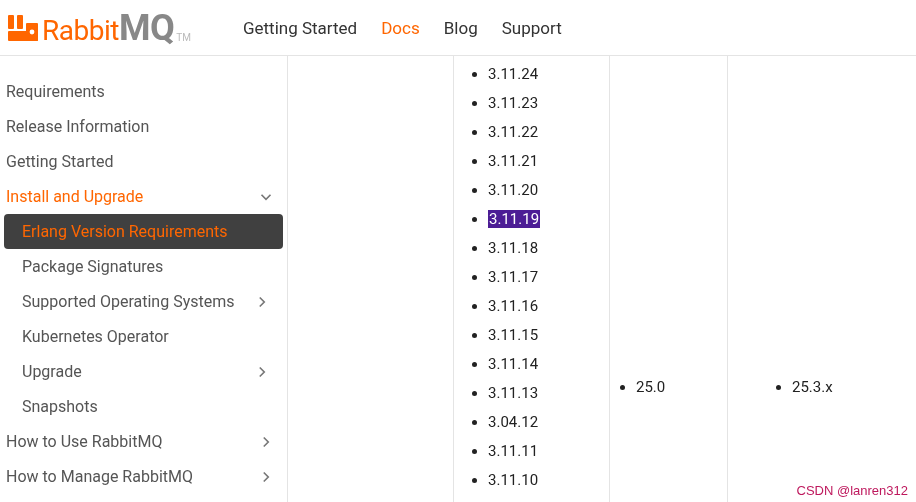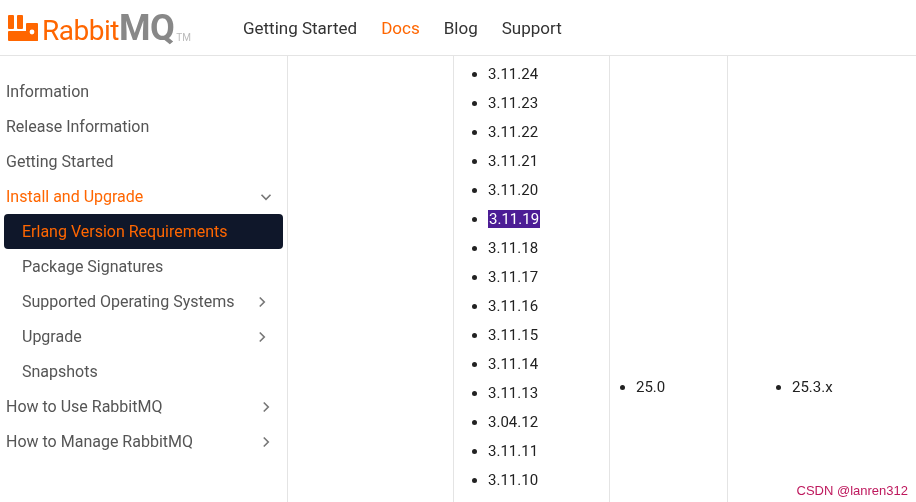--- a/index.html
+++ b/index.html
@@ -51,21 +51,21 @@
     display: flex;
     align-items: center;
     justify-content: space-between;
     padding: 8px 12px 8px 18px;
     font-size: 16px;
     color: #555;
     cursor: pointer;
     border-radius: 4px;
     margin: 0 4px;
   }
-  .side-sub.active { background: #0f172a; color: #ff6600; text-align: center; }
+  .side-sub.active { background: #404040; color: #ff6600; text-align: center; }
   .chev { width: 18px; height: 18px; flex-shrink: 0; }
   .chev svg { stroke: #777; stroke-width: 2.2; fill: none; }
   
   .main {
     margin-left: 288px;
     height: calc(100% - 56px);
     position: relative;
   }
   .col {
     position: absolute;
@@ -113,21 +113,21 @@
   <nav class="topnav">
       <a>Getting Started</a>
       <a class="active">Docs</a>
       <a>Blog</a>
       <a>Support</a>
     </nav>
 </div>
 
 <aside class="sidebar">
     <div class="side-item">
-      <span style="max-width: 220px;">Information</span>
+      <span style="max-width: 220px;">Requirements</span>
     </div>
     <div class="side-item">
       <span style="max-width: 220px;">Release Information</span>
     </div>
     <div class="side-item">
       <span style="max-width: 220px;">Getting Started</span>
     </div>
     <div class="side-item section">
       <span style="max-width: 220px;">Install and Upgrade</span>
       <span class="chev"><svg viewBox="0 0 24 24">
@@ -138,20 +138,23 @@
       <span style="max-width: 220px;">Erlang Version Requirements</span>
     </div>
     <div class="side-sub">
       <span style="max-width: 220px;">Package Signatures</span>
     </div>
     <div class="side-sub">
       <span style="max-width: 220px;">Supported Operating Systems</span>
       <span class="chev"><svg viewBox="0 0 24 24">
           <polyline points="9 6 15 12 9 18"></polyline>
         </svg></span>
+    </div>
+    <div class="side-sub">
+      <span style="max-width: 220px;">Kubernetes Operator</span>
     </div>
     <div class="side-sub">
       <span style="max-width: 220px;">Upgrade</span>
       <span class="chev"><svg viewBox="0 0 24 24">
           <polyline points="9 6 15 12 9 18"></polyline>
         </svg></span>
     </div>
     <div class="side-sub">
       <span style="max-width: 220px; text-align: right;">Snapshots</span>
     </div>

